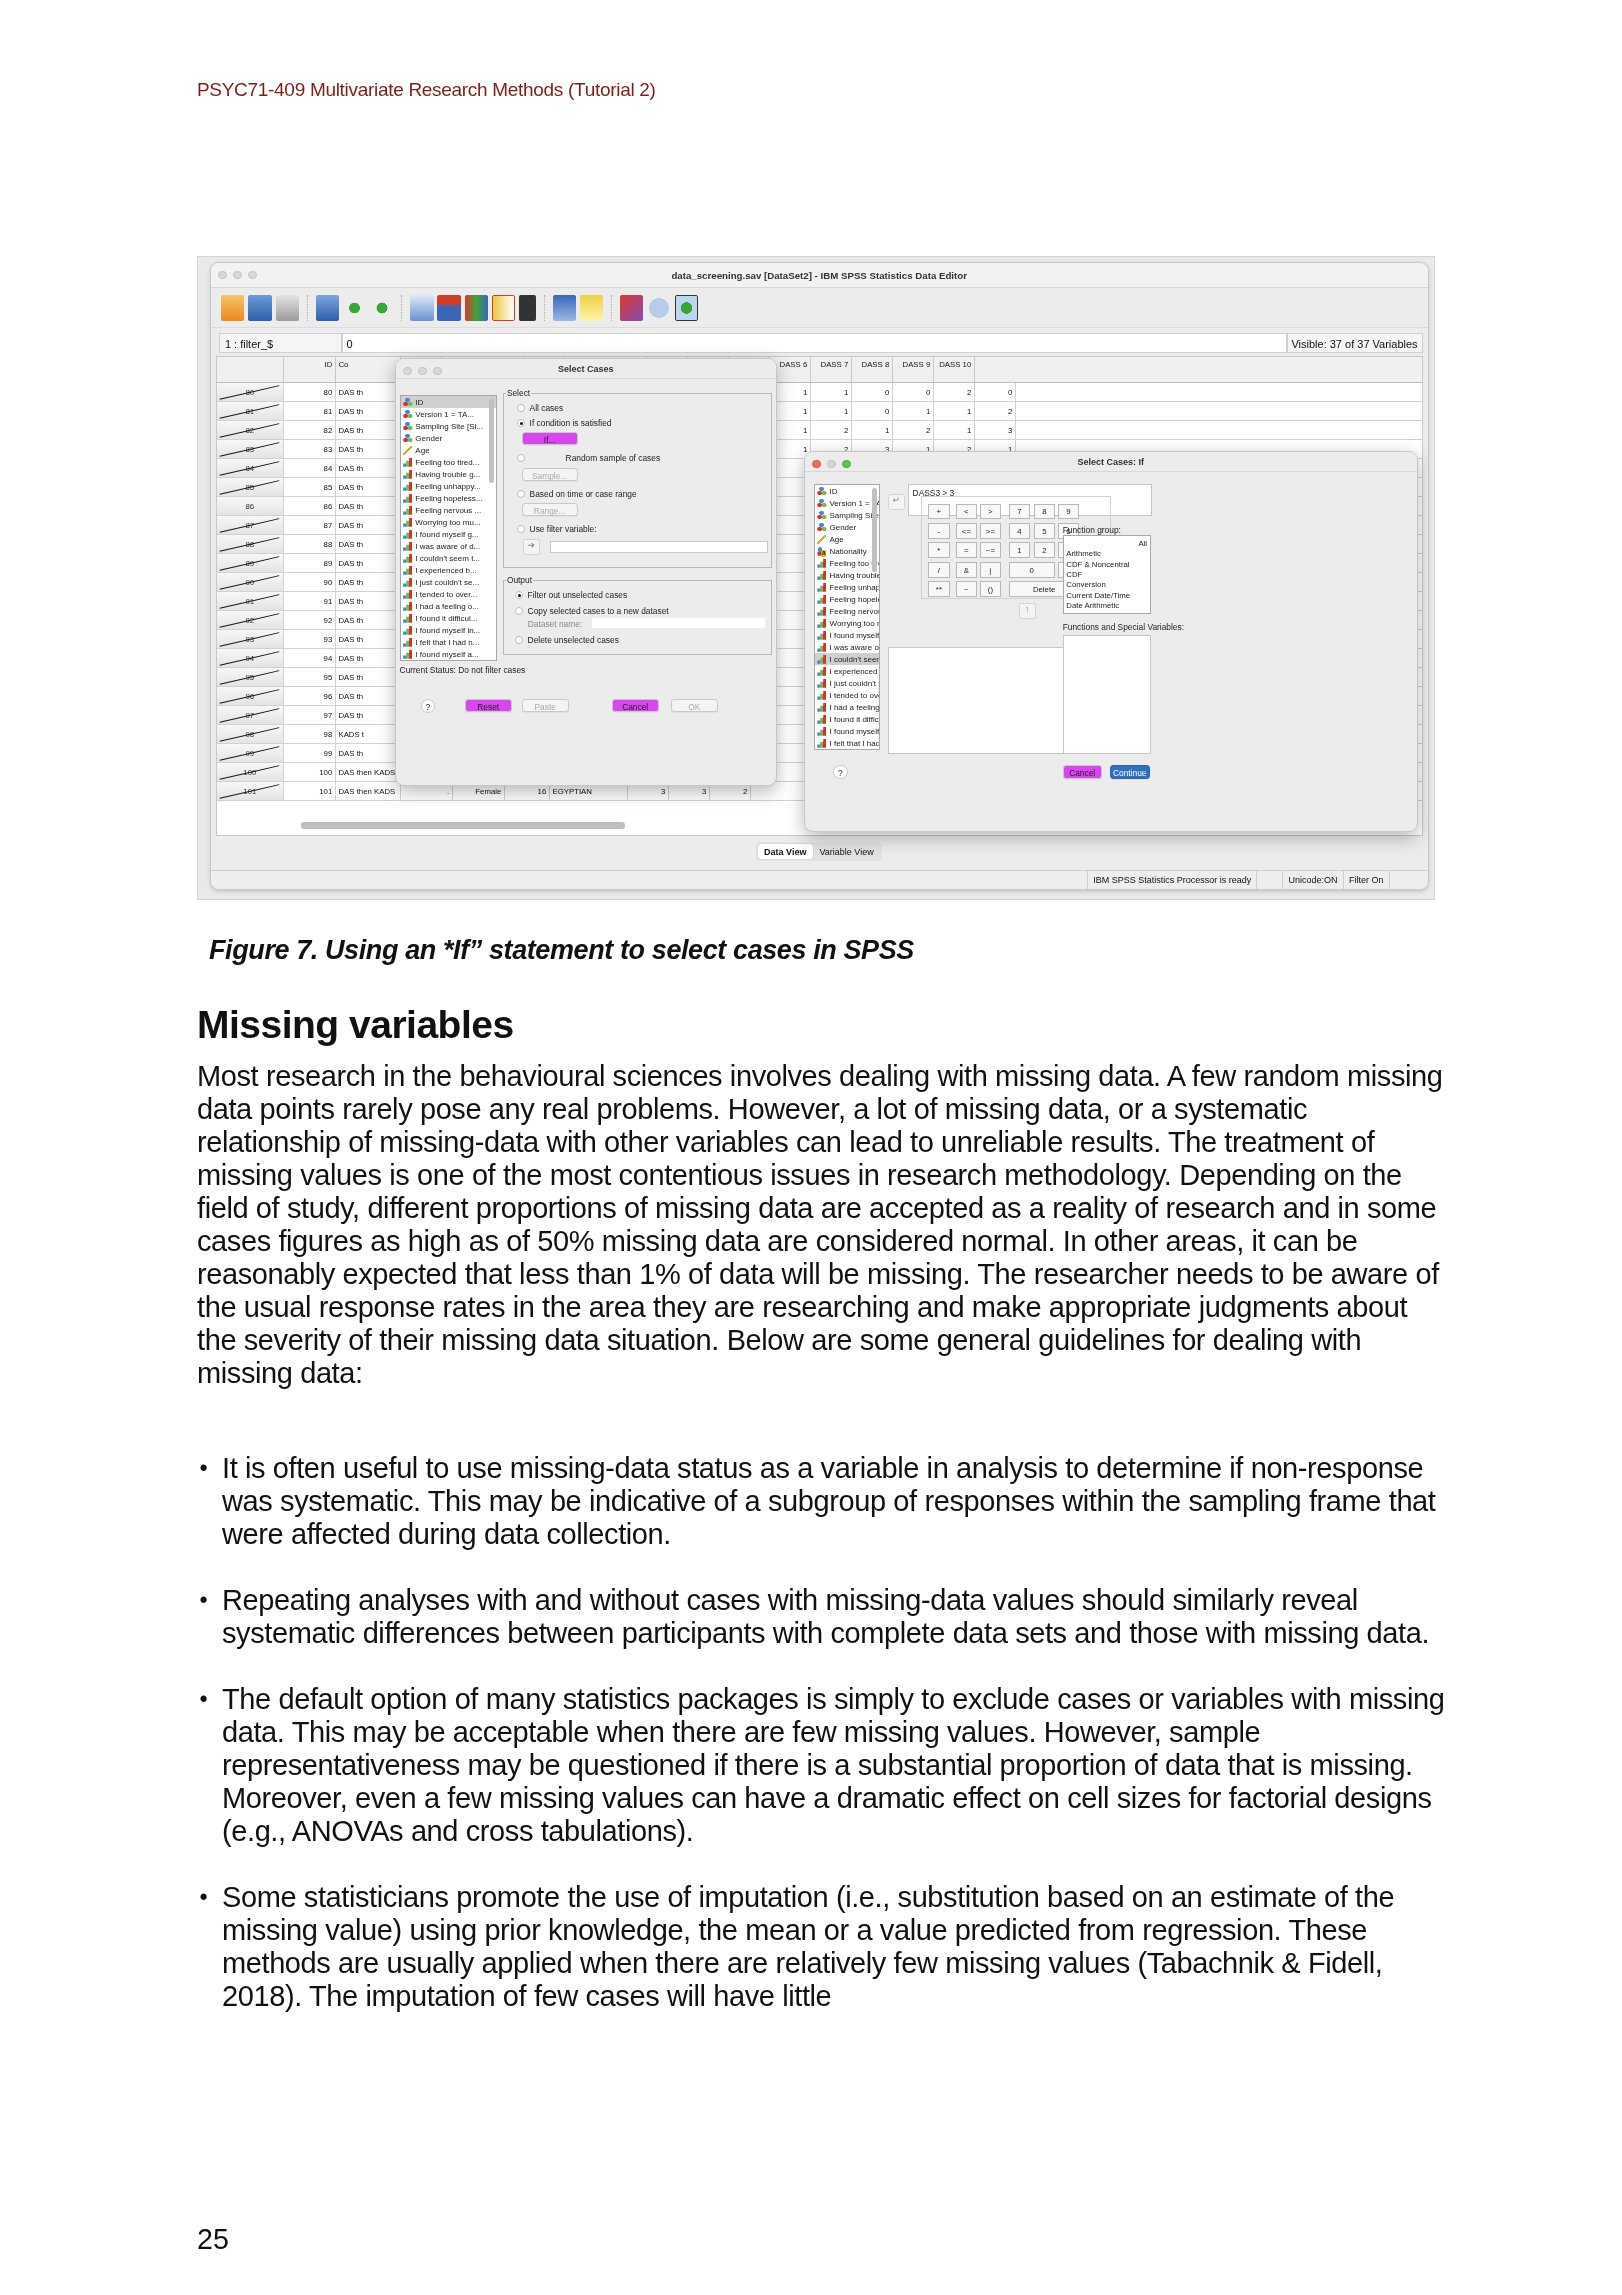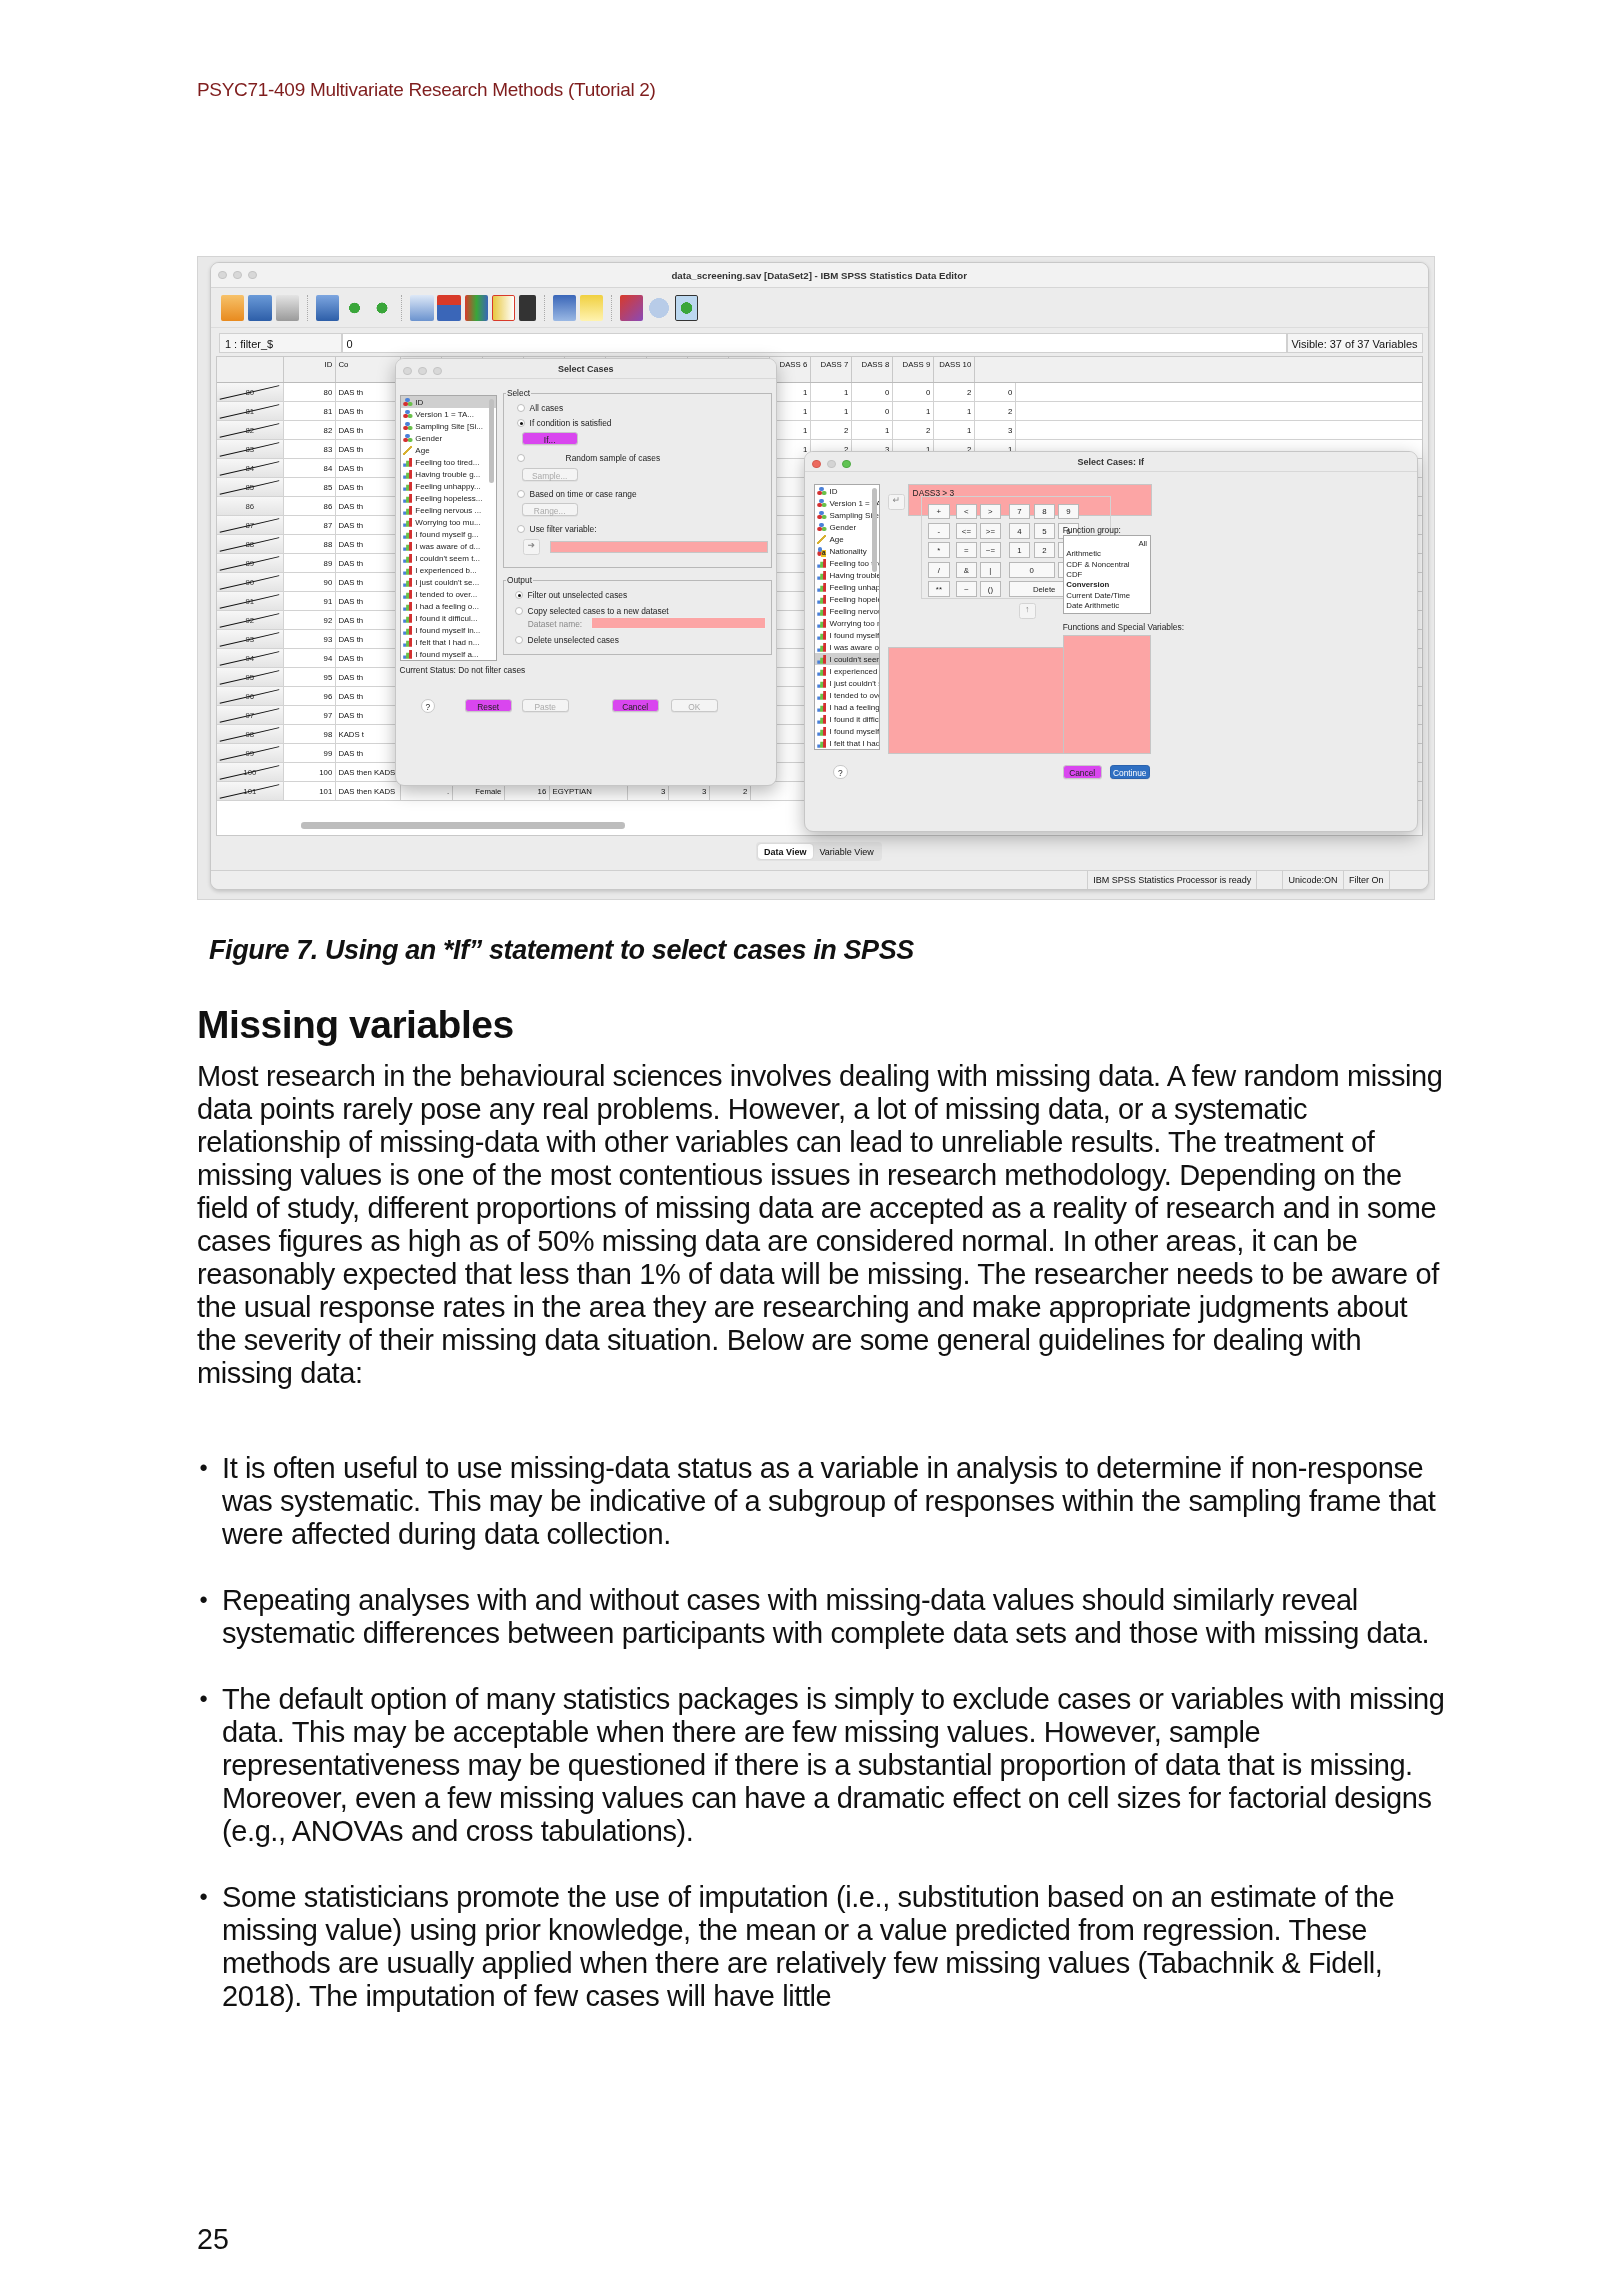--- a/index.html
+++ b/index.html
@@ -62,21 +62,21 @@
 
   .group { position: absolute; border: 0.6px solid #b8b8b8; }
   .group-label { position: absolute; top: -5.8px; left: 1.9px; background: #ececec; padding: 0 1.3px; font-size: 8.4px; }
   .radio { position: absolute; display: flex; align-items: center; font-size: 8.4px; }
   .radio .dot { width: 8.4px; height: 8.4px; border-radius: 50%; background: #fff; border: 0.6px solid #bcbcbc; margin-right: 4.5px; position: relative; }
   .radio .dot.on::after { content: ""; position: absolute; left: 1.9px; top: 1.9px; width: 3.2px; height: 3.2px; border-radius: 50%; background: #111; }
   .btn { position: absolute; background: #d946ef; border: 0.6px solid #c8c8c8; border-radius: 3.2px; text-align: center; font-size: 8.4px; padding-top: 1.9px; box-shadow: 0 0.6px 0.6px rgba(0,0,0,0.08); }
   .btn.disabled { background: #f4f4f4; color: #aaa; }
   .btn.primary { background: #2f6fc2; color: #fff; border-color: #2a62ad; }
   .help { position: absolute; width: 14.3px; height: 14.3px; border-radius: 50%; background: #fff; border: 0.6px solid #c8c8c8; text-align: center; font-size: 8.4px; padding-top: 1.9px; }
-  .field { position: absolute; background: #fca5a5; border: 0.6px solid #c6c6c6; font-size: 8.4px; padding: 2.6px 3.9px; }
+  .field { position: absolute; background: #ffffff; border: 0.6px solid #c6c6c6; font-size: 8.4px; padding: 2.6px 3.9px; }
   .status-text { position: absolute; font-size: 8.4px; }
   .arrow-btn { position: absolute; width: 17px; height: 15.6px; background: #f4f4f4; border: 0.6px solid #d4d4d4; border-radius: 2.6px; color: #888; font-size: 9px; text-align: center; }
 
   .keypad { position: absolute; left: 116px; top: 44px; width: 190px; height: 103px; border: 0.6px solid #d2d2d2; }
   .key { position: absolute; width: 21.4px; height: 15.6px; background: #f8f8f8; border: 0.6px solid #b8b8b8; font-size: 7.8px; text-align: center; padding-top: 2.6px; }
 
   
   .caption { position: absolute; left: 209px; top: 935px; font-size: 27px; font-style: italic; font-weight: bold; letter-spacing: -0.4px; color: #111; }
   .h2 { position: absolute; left: 197px; top: 1003px; font-size: 39px; letter-spacing: -0.5px; color: #111; }
   .body { position: absolute; left: 197px; width: 1253px; font-size: 29px; line-height: 33px; letter-spacing: -0.4px; color: #111; }
@@ -881,21 +881,21 @@
         </div>
       <div class="arrow-btn" style="left:214px;top:151px;">↑</div>
 
       <div class="field" style="left:83px;top:195px;width:201px;height:107px;"></div>
 
       <div class="status-text" style="left:258px;top:73px;">Function group:</div>
       <div class="varlist" style="left:258px;top:83px;width:88px;height:79px;padding:2.6px;" id="fgList">
           <div style="font-size: 7.8px; line-height: 10.4px; text-align: right;">All</div>
           <div style="font-size: 7.8px; line-height: 10.4px;">Arithmetic</div>
           <div style="font-size: 7.8px; line-height: 10.4px;">CDF &amp; Noncentral CDF</div>
-          <div style="font-size: 7.8px; line-height: 10.4px; font-weight: bold;">Conversion</div>
+          <div style="font-size: 7.8px; line-height: 10.4px;">Conversion</div>
           <div style="font-size: 7.8px; line-height: 10.4px;">Current Date/Time</div>
           <div style="font-size: 7.8px; line-height: 10.4px;">Date Arithmetic</div>
           <div style="font-size: 7.8px; line-height: 10.4px;">Date Creation</div>
         </div>
       <div class="status-text" style="left:258px;top:170px;">Functions and Special Variables:</div>
       <div class="field" style="left:258px;top:183px;width:88px;height:119px;"></div>
 
       <div class="help" style="left:28.6px;top:313px;">?</div>
       <div class="btn" style="left:258px;top:313px;width:39px;height:14.3px;">Cancel</div>
       <div class="btn primary" style="left:305px;top:313px;width:40px;height:14.3px;">Continue</div>

